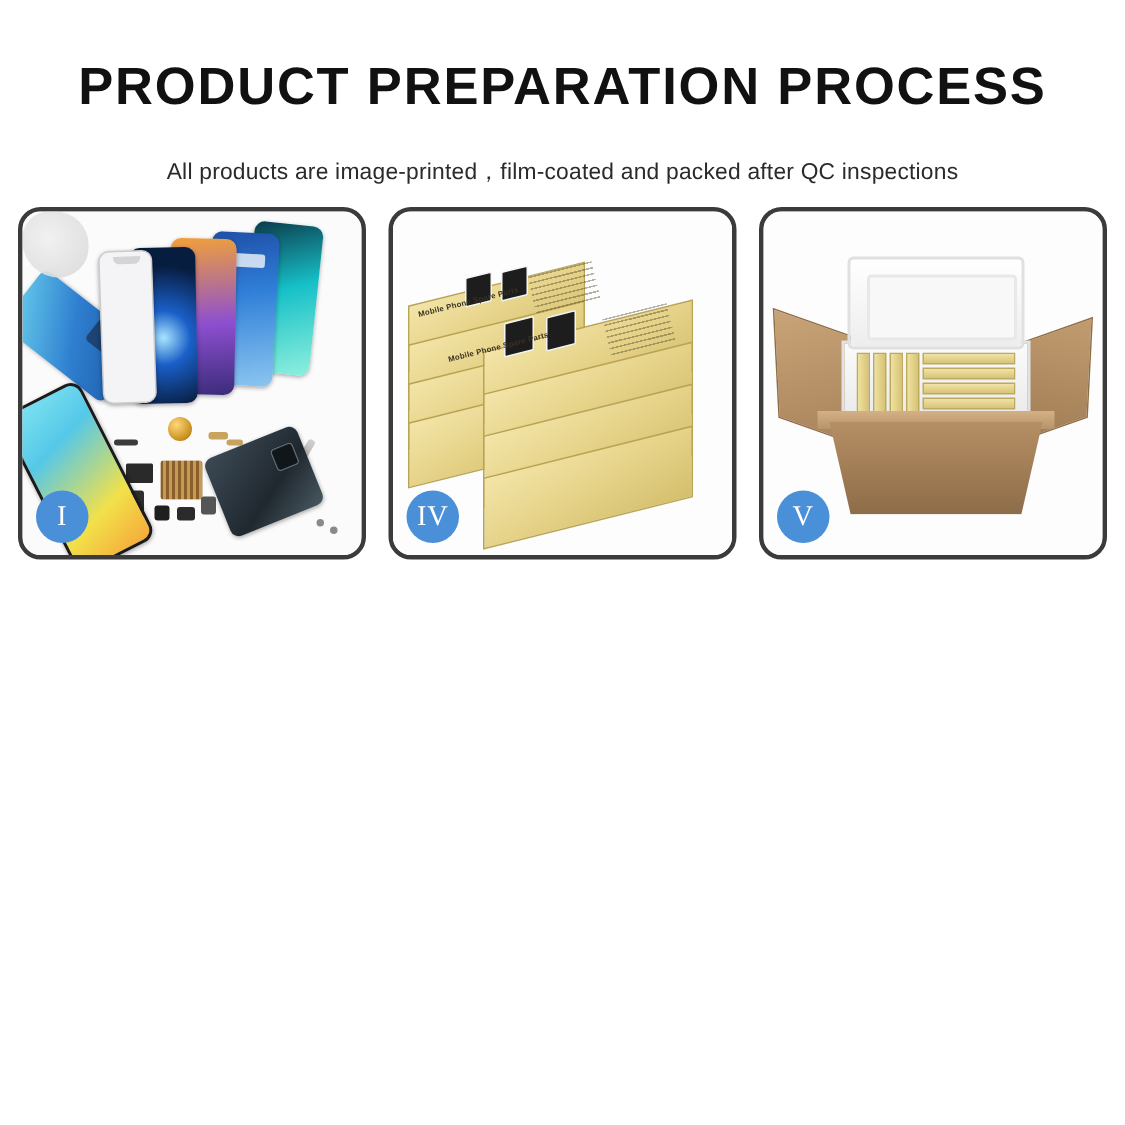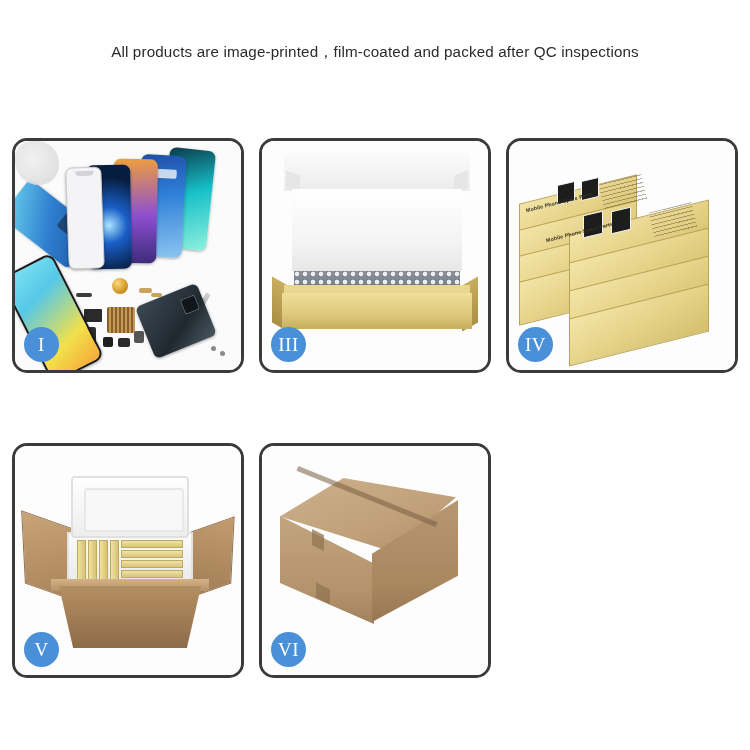--- a/index.html
+++ b/index.html
@@ -30,21 +30,21 @@
   .page-title {
     font-family: "Liberation Sans", sans-serif;
     font-size: 35px;
     font-weight: 700;
     letter-spacing: 1.2px;
     color: #111111;
     line-height: 1.05;
     white-space: nowrap;
   }
   .page-subtitle {
-    margin-top: 2px;
+    margin-top: 27px;
     font-family: "Liberation Sans", sans-serif;
     font-size: 15.2px;
     font-weight: 400;
     color: #2b2b2b;
     letter-spacing: 0.15px;
     white-space: nowrap;
   }
 
   
   .grid {
@@ -520,20 +520,21 @@
   }
   .c-tape1 { left: 50px; top: 86px; width: 12px; height: 16px; transform: skewY(26deg); }
   .c-tape2 { left: 54px; top: 140px; width: 14px; height: 15px; transform: skewY(26deg); }
 </style>
 </head>
 <body>
 
 <div class="page">
 
   <div class="header">
+    <div class="page-title">PRODUCT PREPARATION PROCESS</div>
     <div class="page-subtitle">All products are image-printed，film-coated and packed after QC inspections</div>
   </div>
 
   <div class="grid">
 
     <div class="panel">
       <div class="scene p1">
         <div class="phone ph-back"></div>
         <div class="phone ph-a"></div>
         <div class="phone ph-b"></div>
@@ -558,32 +559,20 @@
         <div class="part pt-small1"></div>
         <div class="pt-hand"></div>
         <div class="part pt-tool"></div>
         <div class="part pt-screw1"></div>
         <div class="part pt-screw2"></div>
       </div>
       <div class="badge">I</div>
     </div>
 
 
-    <div class="panel">
-      <div class="scene">
-        <div class="p3lid"></div>
-        <div class="p3foam"></div>
-        <div class="p3bubble"></div>
-        <div class="p3box-left"></div>
-        <div class="p3box-right"></div>
-        <div class="p3box-inner-rim"></div>
-        <div class="p3box-front"></div>
-      </div>
-      <div class="badge">III</div>
-    </div>
 
     <div class="panel">
       <div class="scene stackwrap">
 
         <div class="sbox" style="left:10px; top:48px; width:118px; height:44px;">
           <div class="top"></div>
         </div>
         <div class="sbox" style="left:10px; top:74px; width:118px; height:44px;">
           <div class="top"></div>
         </div>
@@ -635,26 +624,15 @@
           <div class="v-strip-h" style="top:10px;"></div>
           <div class="v-strip-h" style="top:20px;"></div>
           <div class="v-strip-h" style="top:30px;"></div>
         </div>
         <div class="v-carton-rim"></div>
         <div class="v-carton-front"></div>
       </div>
       <div class="badge">V</div>
     </div>
 
-    <div class="panel">
-      <div class="scene">
-        <div class="c-top"></div>
-        <div class="c-seam"></div>
-        <div class="c-left"></div>
-        <div class="c-right"></div>
-        <div class="c-tape c-tape1"></div>
-        <div class="c-tape c-tape2"></div>
-      </div>
-      <div class="badge">VI</div>
-    </div>
 
   </div>
 </div>
 
 </body></html>

